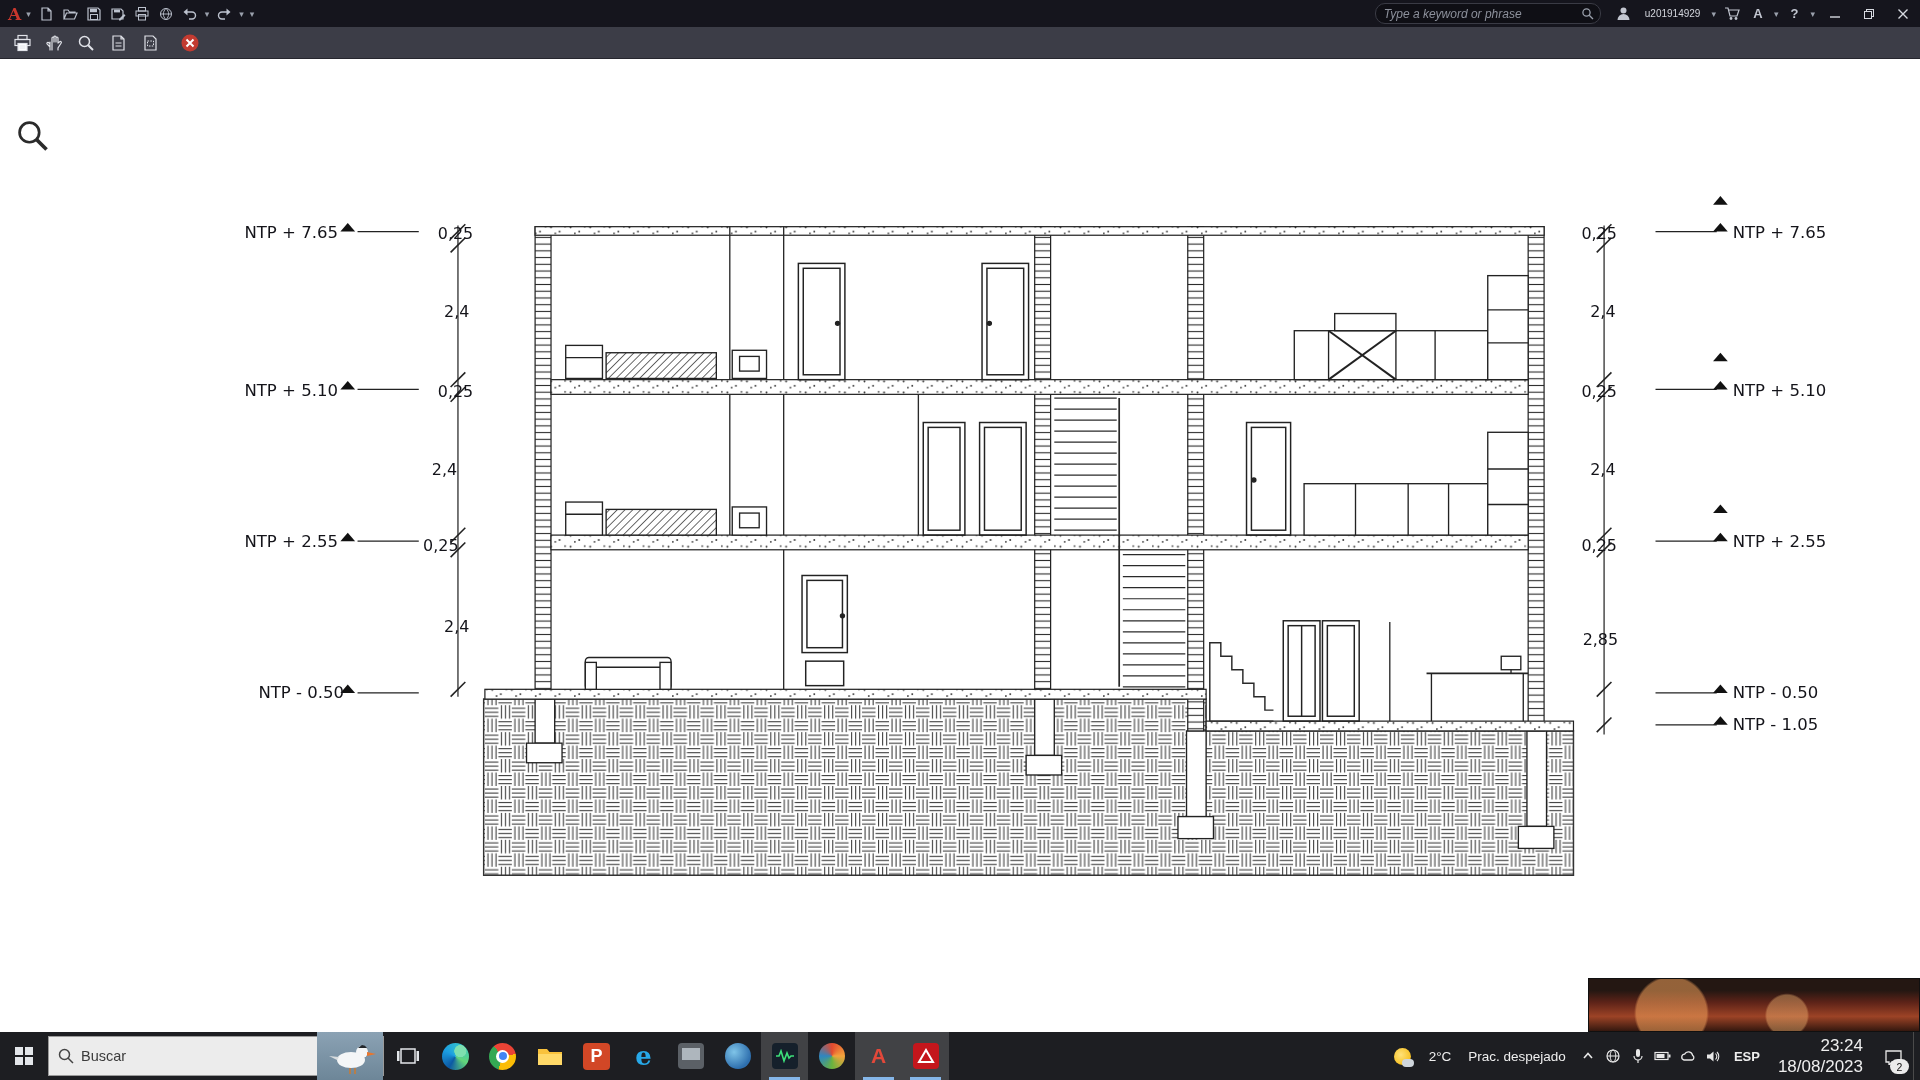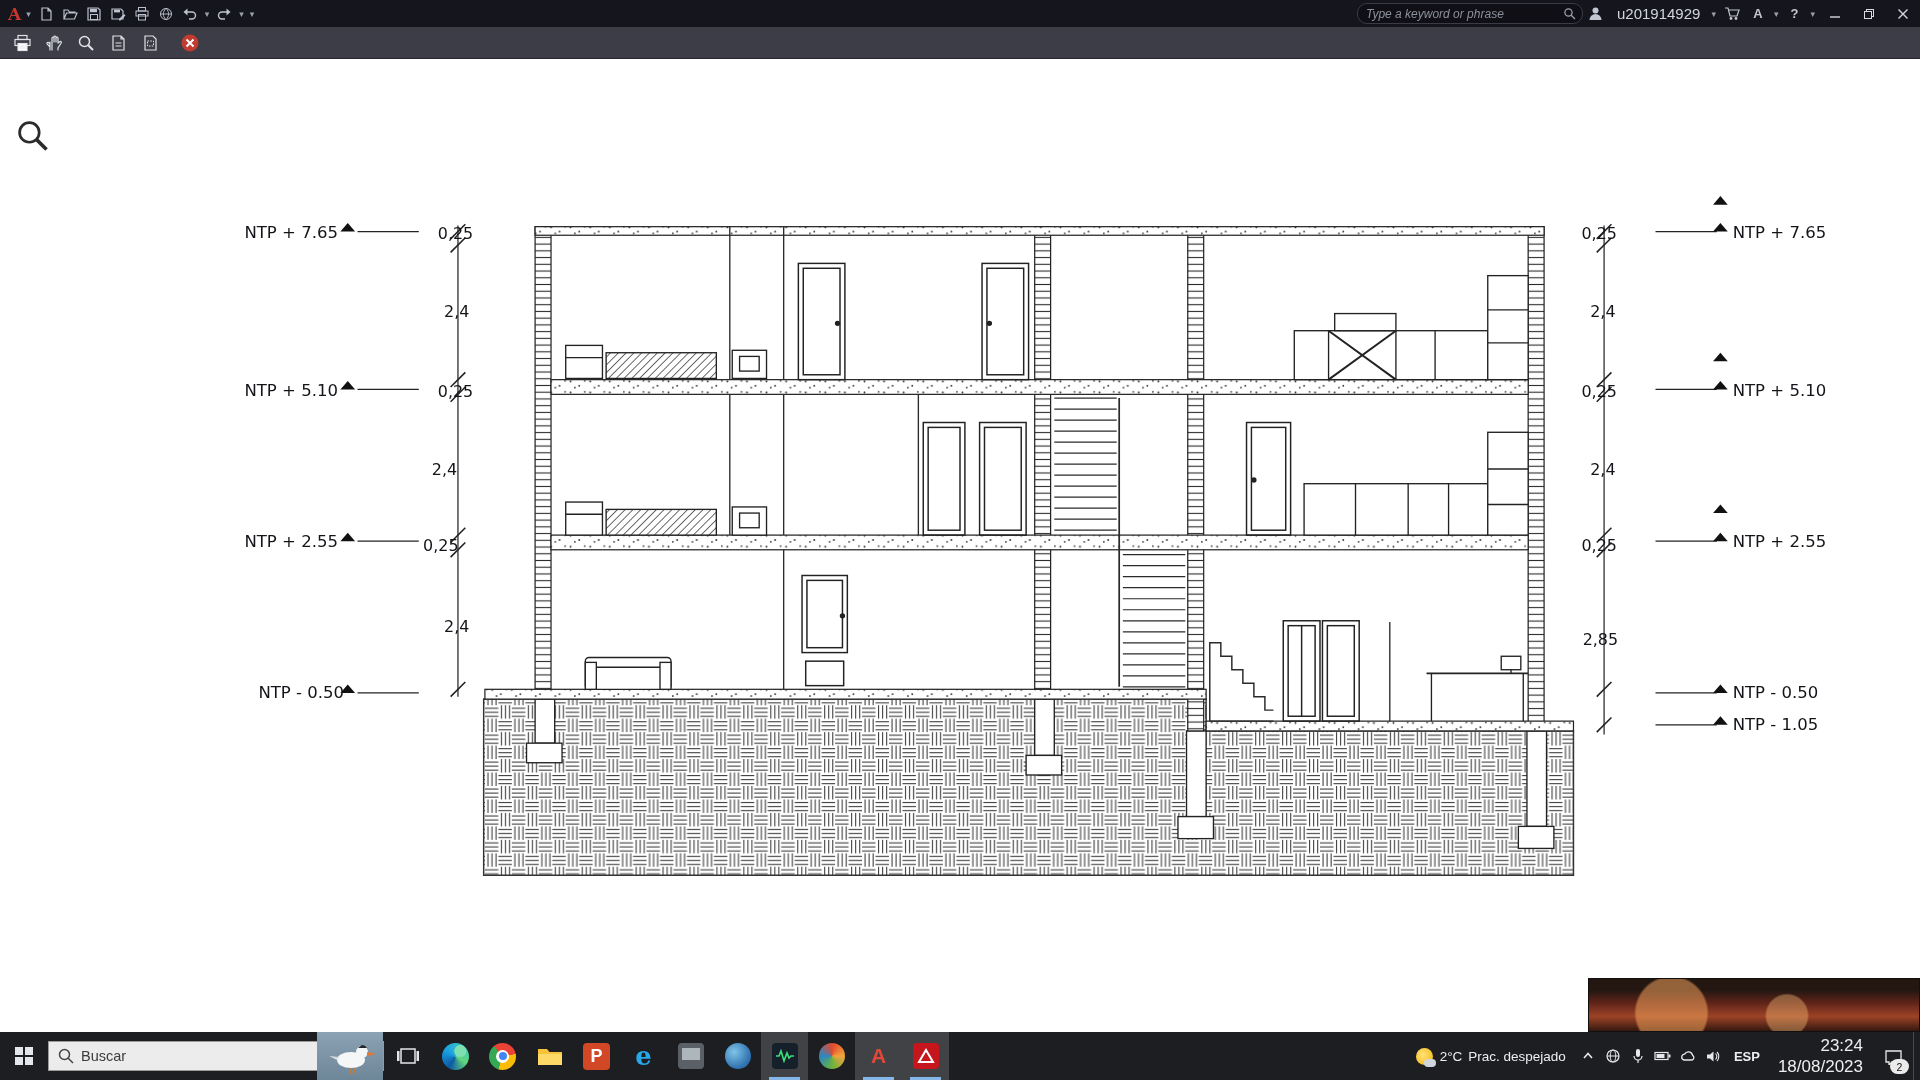--- a/index.html
+++ b/index.html
@@ -18,28 +18,28 @@
   .caret{font-size:9px;color:#9aa0ac;margin:0 3px;}
   .qicon{width:24px;height:20px;display:inline-flex;align-items:center;justify-content:center;}
   .qicon svg{display:block;}
   .title-center{
     position:absolute;left:0;right:0;text-align:center;pointer-events:none;
     color:#d6d9e0;font-size:13.5px;white-space:pre;
   }
   .tb-right{margin-left:auto;display:flex;align-items:center;height:100%;}
   .tb-search{
     width:212px;height:19px;background:#0f0f15;border:1px solid #3a3b45;
-    display:flex;align-items:center;padding:0 6px;border-radius:10px;
+    display:flex;align-items:center;padding:0 6px;margin-right:10px;border-radius:10px;
   }
   .tb-search input{
     flex:1;background:transparent;border:none;outline:none;color:#d0d3da;
     font-style:italic;font-size:12px;font-family:"Liberation Sans",sans-serif;
   }
   .tb-search input::placeholder{color:#8d919c;font-style:italic;}
-  .tb-user{display:flex;align-items:center;margin:0 8px;font-size:15px;color:#d2d5dc;}
+  .tb-user{display:flex;align-items:center;margin:0 8px;font-size:10px;color:#d2d5dc;}
   .tb-ico{width:26px;height:100%;display:inline-flex;align-items:center;justify-content:center;color:#c2c6d0;}
   .win-btn{width:34px;height:27px;display:inline-flex;align-items:center;justify-content:center;}
   
   .preview-bar{
     position:absolute;left:0;top:27px;width:1920px;height:32px;
     background:#3c3d47;border-bottom:1px solid #26262e;display:flex;
     align-items:center;padding-left:8px;z-index:29;box-sizing:border-box;
   }
   .pv-btn{width:28px;height:26px;display:inline-flex;align-items:center;justify-content:center;margin-right:4px;border-radius:2px;}
   
@@ -56,21 +56,21 @@
   }
   
   .taskbar{
     position:absolute;left:0;top:1032px;width:1920px;height:48px;
     background:#1d1e22;display:flex;align-items:center;color:#eee;z-index:50;
   }
   .tb-slot{width:48px;height:48px;display:flex;align-items:center;justify-content:center;position:relative;}
   .win-logo{display:grid;grid-template-columns:8px 8px;grid-template-rows:8px 8px;gap:1.5px;}
   .win-logo span{background:#e3e6ea;}
   .search-box{
-    width:336px;height:30px;background:#ececec;display:flex;align-items:center;
+    width:336px;height:40px;background:#ececec;display:flex;align-items:center;
     border:1px solid #9a9a9a;box-sizing:border-box;
   }
   .search-box input{
     flex:1;border:none;outline:none;background:transparent;font-size:14.5px;color:#333;
     font-family:"Liberation Sans",sans-serif;padding-left:6px;
   }
   .search-box input::placeholder{color:#3c3c3c;}
   .bird-img{width:66px;height:48px;background:linear-gradient(180deg,#8ba2b4,#6d8698);position:relative;overflow:hidden;flex:none;}
   .tb-app{width:47px;height:48px;display:flex;align-items:center;justify-content:center;position:relative;}
   .tb-app.active{background:rgba(255,255,255,.16);}
@@ -84,21 +84,21 @@
   .ppt{width:27px;height:27px;border-radius:4px;background:#d24726;color:#fff;font-weight:bold;font-size:18px;display:flex;align-items:center;justify-content:center;}
   .eleg{color:#27a8e8;font-size:26px;font-weight:bold;font-family:"DejaVu Serif",serif;}
   .gray-app{width:26px;height:26px;border-radius:4px;background:#5b6066;position:relative;}
   .gray-app::after{content:"";position:absolute;left:4px;top:5px;right:4px;height:12px;background:#aeb6bd;}
   .gear-app{width:26px;height:26px;border-radius:50%;background:radial-gradient(circle at 35% 35%,#7fc4e8,#2e6fae 70%);}
   .wave-app{width:26px;height:26px;border-radius:4px;background:#15202b;display:flex;align-items:center;justify-content:center;}
   .parrot-app{width:26px;height:26px;border-radius:50%;background:conic-gradient(#e2492f,#f3a33c,#69b33e,#2e86c1,#e2492f);}
   .acad{color:#e2483a;font-weight:bold;font-size:21px;}
   .acrobat{width:26px;height:26px;border-radius:4px;background:#c4161c;display:flex;align-items:center;justify-content:center;}
   .tray{margin-left:auto;display:flex;align-items:center;height:100%;}
-  .weather{display:flex;align-items:center;height:100%;padding:0 10px;font-size:13.5px;white-space:nowrap;}
+  .weather{display:flex;align-items:center;height:100%;padding:0 10px;font-size:13.5px;white-space:nowrap;gap:11px;}
   .sun{width:17px;height:17px;border-radius:50%;background:radial-gradient(circle at 40% 40%,#ffe27a,#f4b400);margin-right:7px;position:relative;}
   .sun::after{content:"";position:absolute;right:-3px;bottom:-2px;width:12px;height:8px;border-radius:6px;background:#cfd6dc;}
   .tray-icon{width:25px;height:48px;display:flex;align-items:center;justify-content:center;}
   .lang{font-size:13px;padding:0 8px;font-weight:bold;}
   .clock{font-size:17px;text-align:right;line-height:1.25;padding:0 10px;}
   .notif{width:40px;height:48px;display:flex;align-items:center;justify-content:center;position:relative;}
   .notif .badge{
     position:absolute;right:4px;bottom:6px;min-width:15px;height:15px;border-radius:8px;
     background:#ebebeb;color:#111;font-size:10.5px;display:flex;align-items:center;justify-content:center;padding:0 2px;
   }

